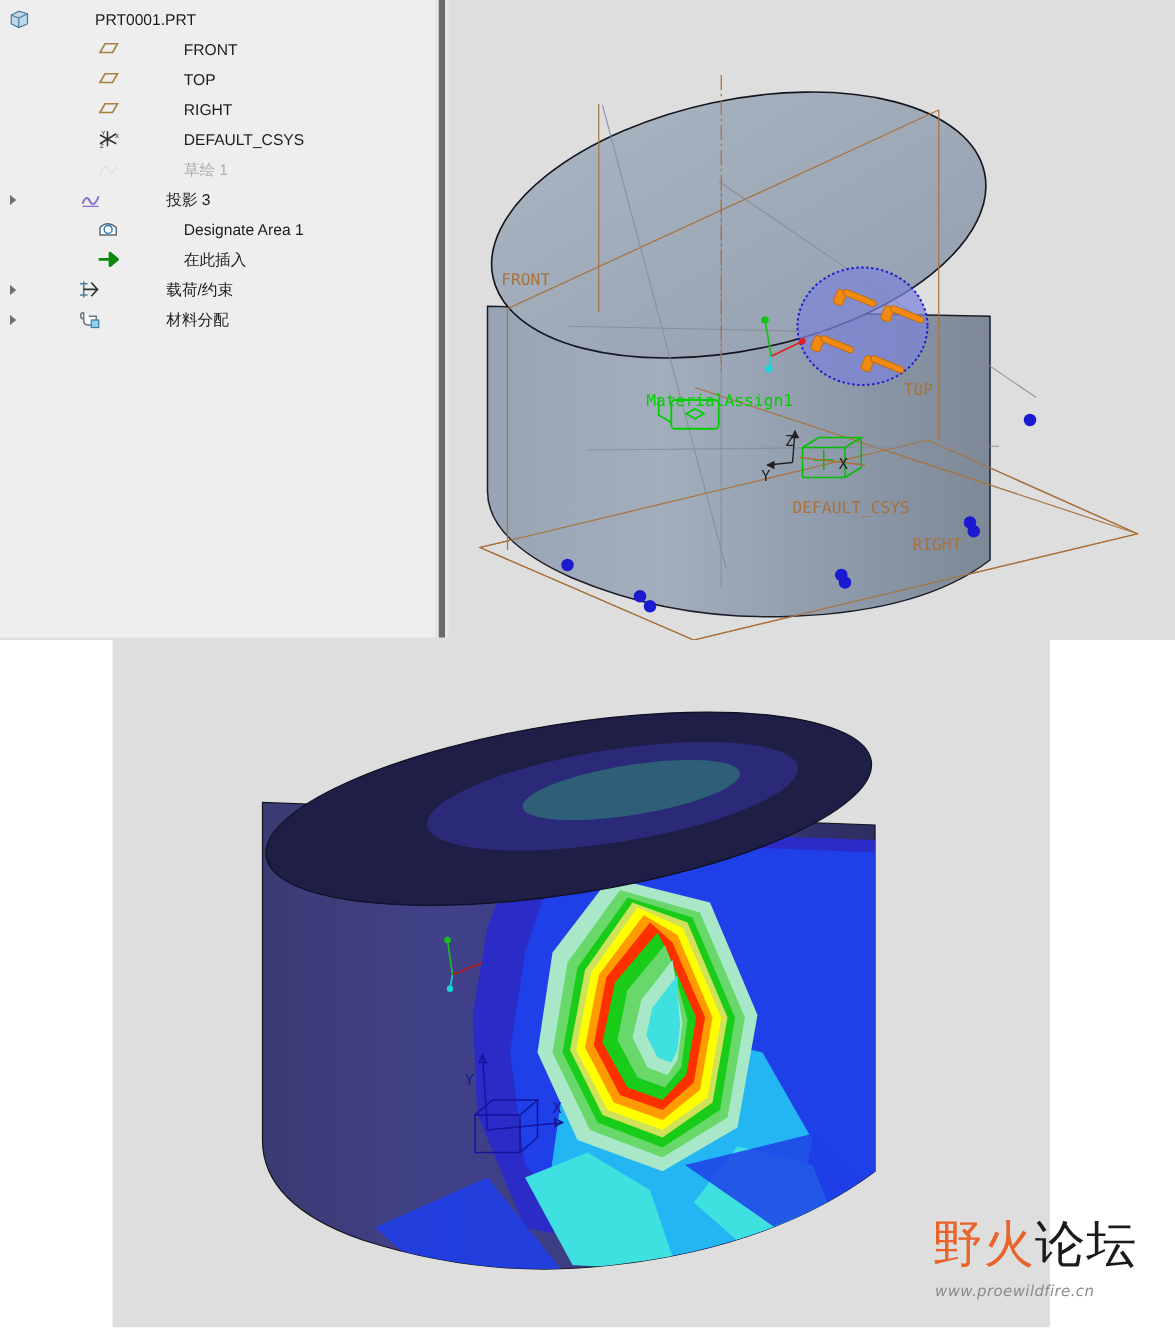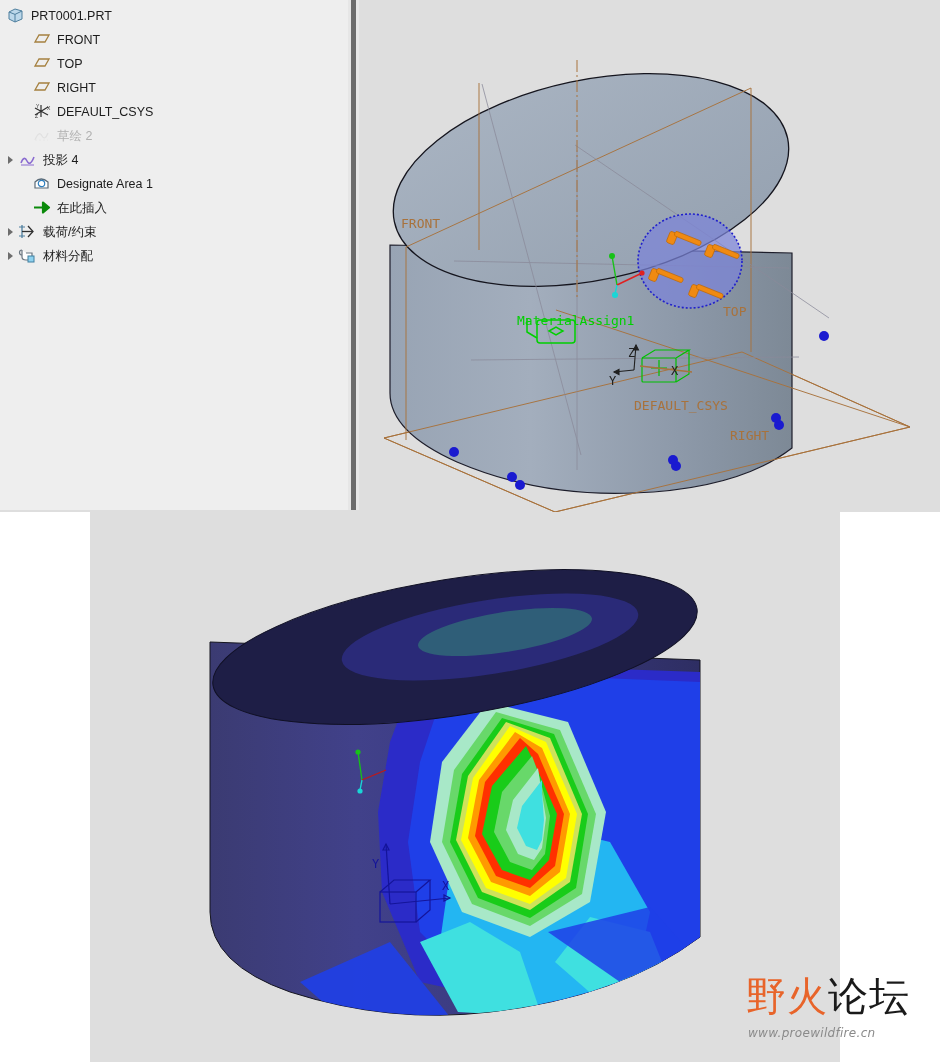--- a/index.html
+++ b/index.html
@@ -9,21 +9,21 @@
   
   #window-top{position:absolute;left:0;top:0;width:940px;height:512px;background:#dedede;}
 
   #tree-panel{position:absolute;left:0;top:0;width:348px;height:510px;
               background:#eeeeee;border-right:1px solid #cfcfcf;}
   #tree-scroll{position:absolute;left:348px;top:0;width:11px;height:510px;background:#e6e6e6;}
   #tree-scroll .thumb{position:absolute;left:3px;top:0;width:5px;height:510px;background:#6b6b6b;}
 
   .tree-list{padding:4px 0 0 0;margin:0;list-style:none;}
   .tree-row{display:flex;align-items:center;height:24px;padding-left:4px;font-size:12.5px;color:#1c1c1c;
-            white-space:nowrap;}
+            white-space:nowrap;gap:45px;}
   .tree-row.root{padding-left:6px;}
   .tree-row.dim{color:#b0b0b0;}
   .arrow{width:14px;height:24px;flex:0 0 14px;position:relative;}
   .arrow.has::after{content:"";position:absolute;left:4px;top:8px;
       border-left:5px solid #6d6d6d;border-top:4px solid transparent;border-bottom:4px solid transparent;}
   .ico{width:20px;height:18px;flex:0 0 20px;margin-right:5px;position:relative;}
   .ico svg{display:block;}
   .lbl{line-height:24px;}
 
   
@@ -100,31 +100,31 @@
           <span class="lbl">DEFAULT_CSYS</span>
         </li>
         <li class="tree-row dim">
           <span class="arrow" style="margin-left: 14px;"></span>
           <span class="ico" style="opacity: 0.35;">
             <svg width="19" height="17" viewBox="0 0 19 17">
               <path d="M3 13 Q7 3 10 9 Q13 14 16 6" fill="none" stroke="#c9c9c9" stroke-width="1.3"></path>
               <path d="M3 13 L16 13" stroke="#dcdcdc" stroke-width="1" stroke-dasharray="2 2"></path>
             </svg>
           </span>
-          <span class="lbl">草绘 2</span>
+          <span class="lbl">草绘 1</span>
         </li>
         <li class="tree-row">
           <span class="arrow has"></span>
           <span class="ico">
             <svg width="19" height="17" viewBox="0 0 19 17">
               <path d="M3 12 Q6 4 9 10 Q12 16 16 6" fill="none" stroke="#8a6bd0" stroke-width="1.6"></path>
               <path d="M3 14 L16 14" stroke="#8a6bd0" stroke-width="1"></path>
             </svg>
           </span>
-          <span class="lbl">投影 4</span>
+          <span class="lbl">投影 3</span>
         </li>
         <li class="tree-row">
           <span class="arrow" style="margin-left: 14px;"></span>
           <span class="ico">
             <svg width="19" height="17" viewBox="0 0 19 17">
               <path d="M3 13 L3 7 Q9 1 16 7 L16 13 Z" fill="#ffffff" stroke="#5b6b78" stroke-width="1.2"></path>
               <circle cx="9.5" cy="8.5" r="3.2" fill="none" stroke="#2e7fbf" stroke-width="1.2"></circle>
             </svg>
           </span>
           <span class="lbl">Designate Area 1</span>

